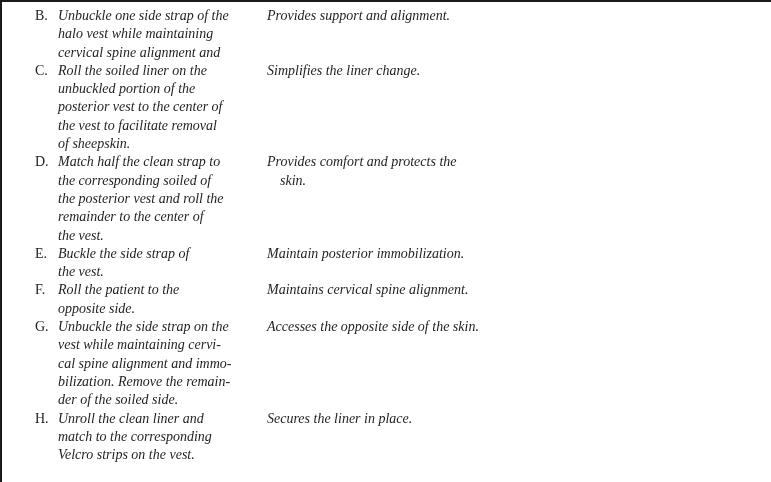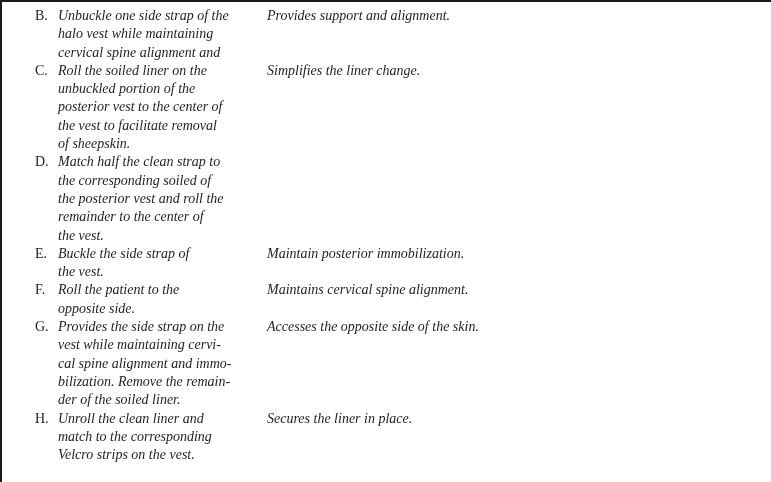--- a/index.html
+++ b/index.html
@@ -74,20 +74,24 @@
 
   <div class="row">
     <div class="cell letter">D.</div>
     <div class="cell step">
           <div class="line">Match half the clean strap to</div>
           <div class="line">the corresponding soiled of</div>
           <div class="line">the posterior vest and roll the</div>
           <div class="line">remainder to the center of</div>
           <div class="line">the vest.</div>
         </div>
+    <div class="cell rationale">
+          <div class="line">Provides comfort and protects the</div>
+          <div class="line">skin.</div>
+        </div>
   </div>
 
   <div class="row">
     <div class="cell letter">E.</div>
     <div class="cell step">
           <div class="line">Buckle the side strap of</div>
           <div class="line">the vest.</div>
         </div>
     <div class="cell rationale">
           <div class="line">Maintain posterior immobilization.</div>
@@ -101,25 +105,25 @@
           <div class="line">opposite side.</div>
         </div>
     <div class="cell rationale">
           <div class="line">Maintains cervical spine alignment.</div>
         </div>
   </div>
 
   <div class="row">
     <div class="cell letter">G.</div>
     <div class="cell step">
-          <div class="line">Provides the side strap on the</div>
+          <div class="line">Unbuckle the side strap on the</div>
           <div class="line">vest while maintaining cervi-</div>
           <div class="line">cal spine alignment and immo-</div>
           <div class="line">bilization. Remove the remain-</div>
-          <div class="line">der of the soiled liner.</div>
+          <div class="line">der of the soiled side.</div>
         </div>
     <div class="cell rationale">
           <div class="line">Accesses the opposite side of the skin.</div>
         </div>
   </div>
 
   <div class="row">
     <div class="cell letter">H.</div>
     <div class="cell step">
           <div class="line">Unroll the clean liner and</div>

